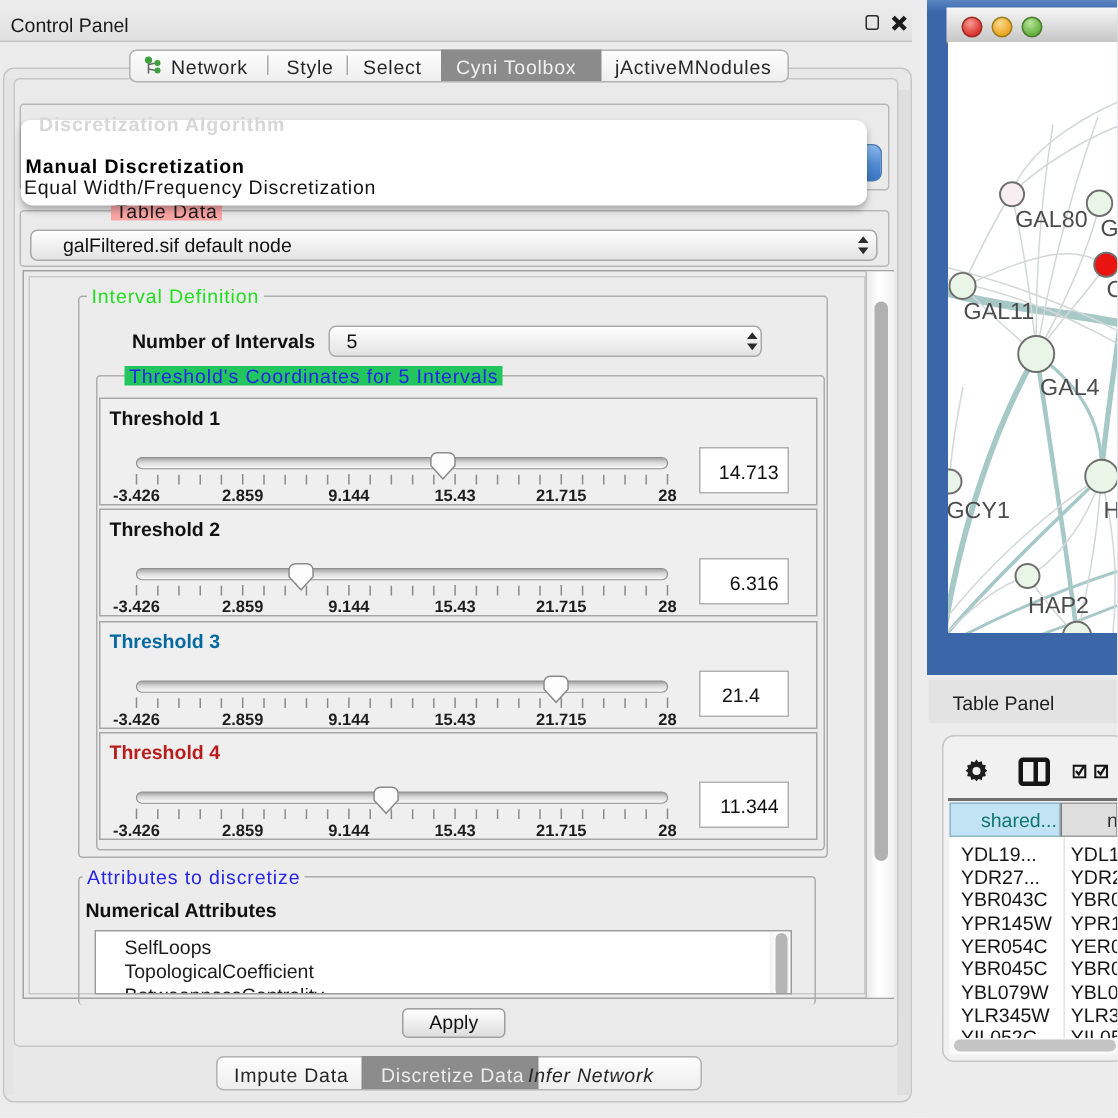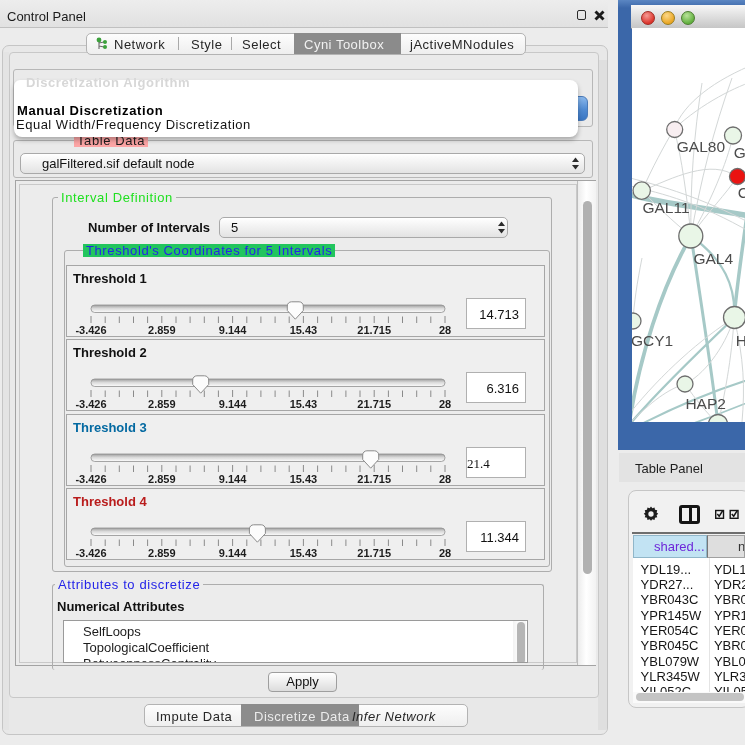--- a/index.html
+++ b/index.html
@@ -138,21 +138,21 @@
         <rect x="24.0" y="15" width="354.0" height="7.5" rx="3.7" fill="url(#tr3)" stroke="#8f8f8f" stroke-width="0.8"></rect>
         <path d="M24.0 26 V33 M38.2 26.5 V33 M52.3 26.5 V33 M66.5 26.5 V33 M80.6 26.5 V33 M94.8 26 V33 M109.0 26.5 V33 M123.1 26.5 V33 M137.3 26.5 V33 M151.4 26.5 V33 M165.6 26 V33 M179.8 26.5 V33 M193.9 26.5 V33 M208.1 26.5 V33 M222.2 26.5 V33 M236.4 26 V33 M250.6 26.5 V33 M264.7 26.5 V33 M278.9 26.5 V33 M293.0 26.5 V33 M307.2 26 V33 M321.4 26.5 V33 M335.5 26.5 V33 M349.7 26.5 V33 M363.8 26.5 V33 M378.0 26 V33" stroke="#8a8a8a" stroke-width="1" fill="none"></path>
         <text x="24.0" y="44" text-anchor="middle" font-size="11" font-weight="bold" fill="#1d1d1d" font-family="Liberation Sans,sans-serif">-3.426</text>
         <text x="94.8" y="44" text-anchor="middle" font-size="11" font-weight="bold" fill="#1d1d1d" font-family="Liberation Sans,sans-serif">2.859</text>
         <text x="165.6" y="44" text-anchor="middle" font-size="11" font-weight="bold" fill="#1d1d1d" font-family="Liberation Sans,sans-serif">9.144</text>
         <text x="236.4" y="44" text-anchor="middle" font-size="11" font-weight="bold" fill="#1d1d1d" font-family="Liberation Sans,sans-serif">15.43</text>
         <text x="307.2" y="44" text-anchor="middle" font-size="11" font-weight="bold" fill="#1d1d1d" font-family="Liberation Sans,sans-serif">21.715</text>
         <text x="378.0" y="44" text-anchor="middle" font-size="11" font-weight="bold" fill="#1d1d1d" font-family="Liberation Sans,sans-serif">28</text>
         <path d="M295.7 20.5 v-4.5 a4.2 4.2 0 0 1 4.2 -4.2 h7.6 a4.2 4.2 0 0 1 4.2 4.2 v4.5 l-8 8.7 l-8 -8.7 z" fill="#fcfcfc" stroke="#8b8b8b" stroke-width="1"></path>
       </svg>
-<div style="position:absolute;left:399px;top:31.5px;width:60px;height:31px;background:#fff;border:1px solid #b0b0b0;font-size:13px;color:#111;text-align:left;line-height:31px;padding-right:4px;box-sizing:border-box;font-family:Liberation Serif, serif;">21.4</div>
+<div style="position:absolute;left:399px;top:31.5px;width:60px;height:31px;background:#fff;border:1px solid #b0b0b0;font-size:13px;color:#111;text-align:center;line-height:31px;padding-right:4px;box-sizing:border-box;">21.4</div>
 </div>
 <div class="tpanel" style="left:66px;top:488px;width:479px;height:72px;box-sizing:border-box;background:#efefef;">
 <div style="position:absolute;left:6px;top:5px;font-weight:bold;font-size:13px;color:#b91c1c;">Threshold 4</div>
 <svg style="position:absolute;left:0;top:24px;" width="479" height="48" viewBox="0 0 479 48">
         <defs>
           <linearGradient id="tr4" x1="0" y1="0" x2="0" y2="1">
             <stop offset="0" stop-color="#9d9d9d"></stop>
             <stop offset="0.45" stop-color="#d9d9d9"></stop>
             <stop offset="1" stop-color="#fdfdfd"></stop>
           </linearGradient>
@@ -261,21 +261,21 @@
 <div class="abs" style="left:679px;top:505px;width:15px;height:13px;border:3px solid #151515;border-radius:3px;"></div>
 <div class="abs" style="left:688.5px;top:507px;width:3px;height:15px;background:#151515;"></div>
 <svg class="abs" style="left:715px;top:509px;" width="25" height="10" viewBox="0 0 25 10">
  <rect x="0.7" y="1.5" width="7.8" height="7.8" fill="none" stroke="#151515" stroke-width="1.4"></rect>
  <path d="M2.3 5 L4.2 7.2 L7.7 1.6" stroke="#151515" stroke-width="1.5" fill="none"></path>
  <rect x="15.2" y="1.5" width="7.8" height="7.8" fill="none" stroke="#151515" stroke-width="1.4"></rect>
  <path d="M16.8 5 L18.7 7.2 L22.2 1.6" stroke="#151515" stroke-width="1.5" fill="none"></path>
 </svg>
 
 <div class="abs" style="left:632px;top:531.5px;width:113px;height:2px;background:#6e6e6e;"></div>
-<div class="abs" style="left:633px;top:535px;width:74px;height:23px;background:#c2e3f3;border:1px solid #90b6c9;box-sizing:border-box;line-height:22px;color:#6d28d9;padding-left:20px;">shared...</div>
+<div class="abs" style="left:633px;top:535px;width:74px;height:23px;background:#c2e3f3;border:1px solid #90b6c9;box-sizing:border-box;line-height:22px;color:#0f766e;padding-left:20px;">shared...</div>
 <div class="abs" style="left:707px;top:535px;width:38px;height:23px;background:#dedede;border:1px solid #a0a0a0;border-left:1.5px solid #777;box-sizing:border-box;line-height:22px;color:#333;padding-left:30px;overflow:hidden;">n</div>
 <div class="abs" style="left:633px;top:558px;width:112px;height:136px;background:#fff;overflow:hidden;">
 <div style="position:absolute;left:7.6px;top:3.5px;font-size:13px;color:#161616;">YDL19...</div>
 <div style="position:absolute;left:80.9px;top:3.5px;font-size:13px;color:#161616;">YDL19</div>
 <div style="position:absolute;left:7.6px;top:18.9px;font-size:13px;color:#161616;">YDR27...</div>
 <div style="position:absolute;left:80.9px;top:18.9px;font-size:13px;color:#161616;">YDR27</div>
 <div style="position:absolute;left:7.6px;top:34.2px;font-size:13px;color:#161616;">YBR043C</div>
 <div style="position:absolute;left:80.9px;top:34.2px;font-size:13px;color:#161616;">YBR04</div>
 <div style="position:absolute;left:7.6px;top:49.5px;font-size:13px;color:#161616;">YPR145W</div>
 <div style="position:absolute;left:80.9px;top:49.5px;font-size:13px;color:#161616;">YPR14</div>

